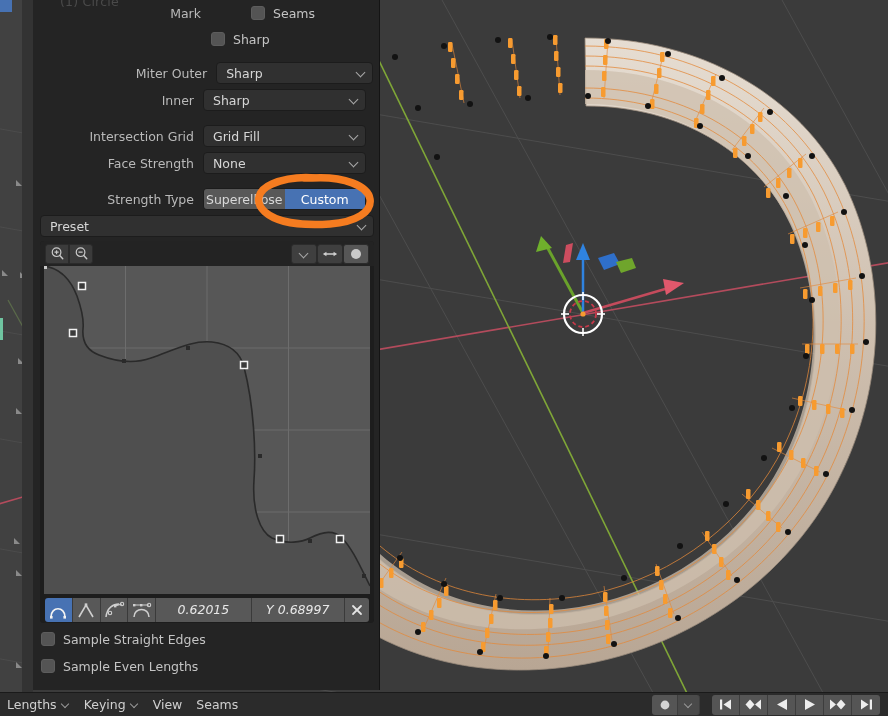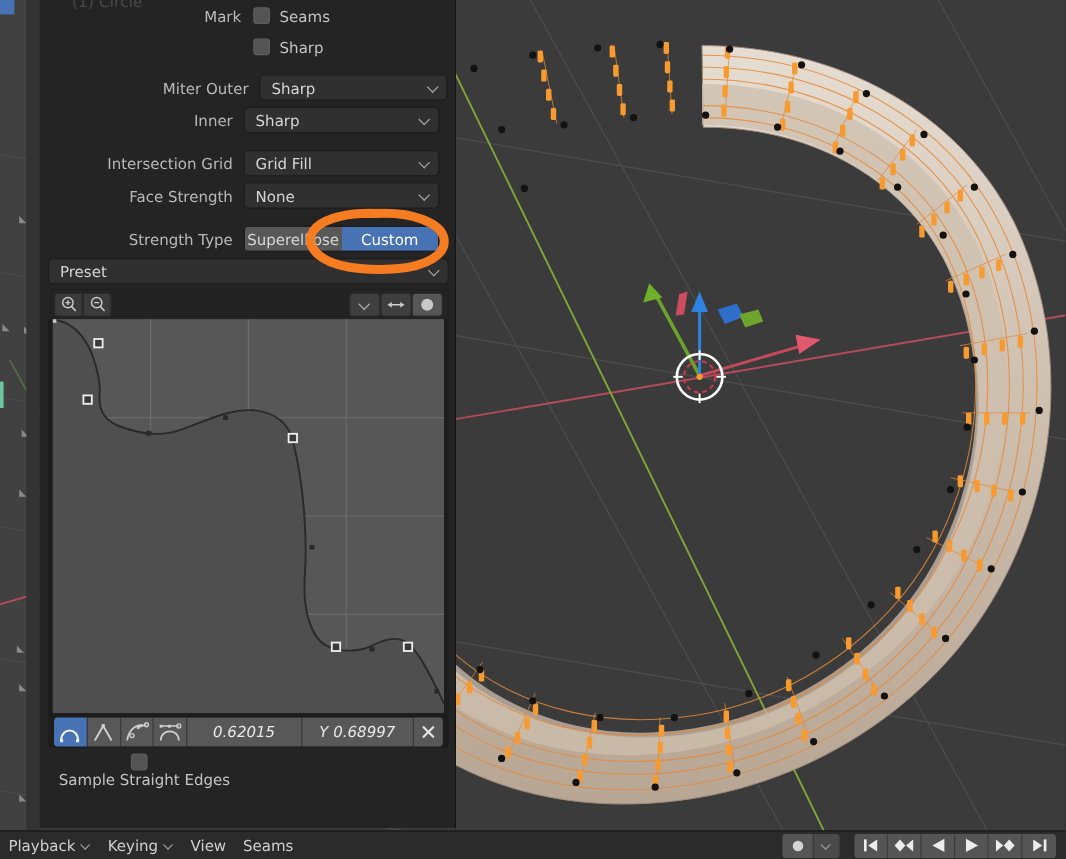--- a/index.html
+++ b/index.html
@@ -470,21 +470,21 @@
       </g>
       <rect x="0" y="318" width="3" height="22" fill="#6fc4a0"></rect>
       <rect x="22" y="0" width="11" height="692" fill="#333333"></rect>
     </svg>
   </div>
 
   <div id="panel">
 
     <div id="panel-title">(1) Circle</div>
 
-    <div class="row" style="left:0; top:2px; width:340px;">
+    <div class="row" style="left:0; top:2px; width:340px;gap:40px;">
       <div class="lbl" style="width:168px;">Mark</div>
       <div style="display:flex; align-items:center; margin-left:10px;">
         <span class="cb"></span>
         <span class="cb-label">Seams</span>
       </div>
     </div>
     <div class="row" style="left:0; top:28px; width:340px;">
       <div style="width:168px;"></div>
       <div style="display:flex; align-items:center; margin-left:10px;">
         <span class="cb"></span>
@@ -667,39 +667,43 @@
         <div class="numfield" style="width:101px;">Y 0.68997</div>
         <div class="xbtn" style="margin-right:5px; border-radius:0 3px 3px 0;">
           <svg width="14" height="14" viewBox="0 0 14 14">
             <line x1="3" y1="3" x2="11" y2="11" stroke="#e4e4e4" stroke-width="1.8" stroke-linecap="round"></line>
             <line x1="11" y1="3" x2="3" y2="11" stroke="#e4e4e4" stroke-width="1.8" stroke-linecap="round"></line>
           </svg>
         </div>
       </div>
     </div>
 
-    <div class="row" style="left:8px; top:628px;flex-direction:column;">
+    <div class="row" style="left:8px; top:628px;">
       <span class="cb"></span>
       <span class="cb-label">Sample Straight Edges</span>
+    </div>
+    <div class="row" style="left:8px; top:655px;">
+      <span class="cb"></span>
+      <span class="cb-label">Sample Even Lengths</span>
     </div>
   </div>
 
   <svg id="annotation" width="888" height="716">
     <path d="M 312 178
              C 344 176 368 186 370 199
              C 372 212 356 222 330 224
              C 300 226 276 222 265 212
              C 254 202 258 190 272 184
              C 286 178 304 177 316 178
              L 304 178" fill="none" stroke="#f57c20" stroke-width="7.5" stroke-linecap="round" stroke-linejoin="round"></path>
   </svg>
 
   <div id="timeline">
     <div class="tl-menu">
-      <span>Playback</span>
+      <span>Lengths</span>
       <span class="tl-chev"></span>
     </div>
     <div class="tl-menu">
       <span>Keying</span>
       <span class="tl-chev"></span>
     </div>
     <div class="tl-menu">
       <span>View</span>
     </div>
     <div class="tl-menu">

